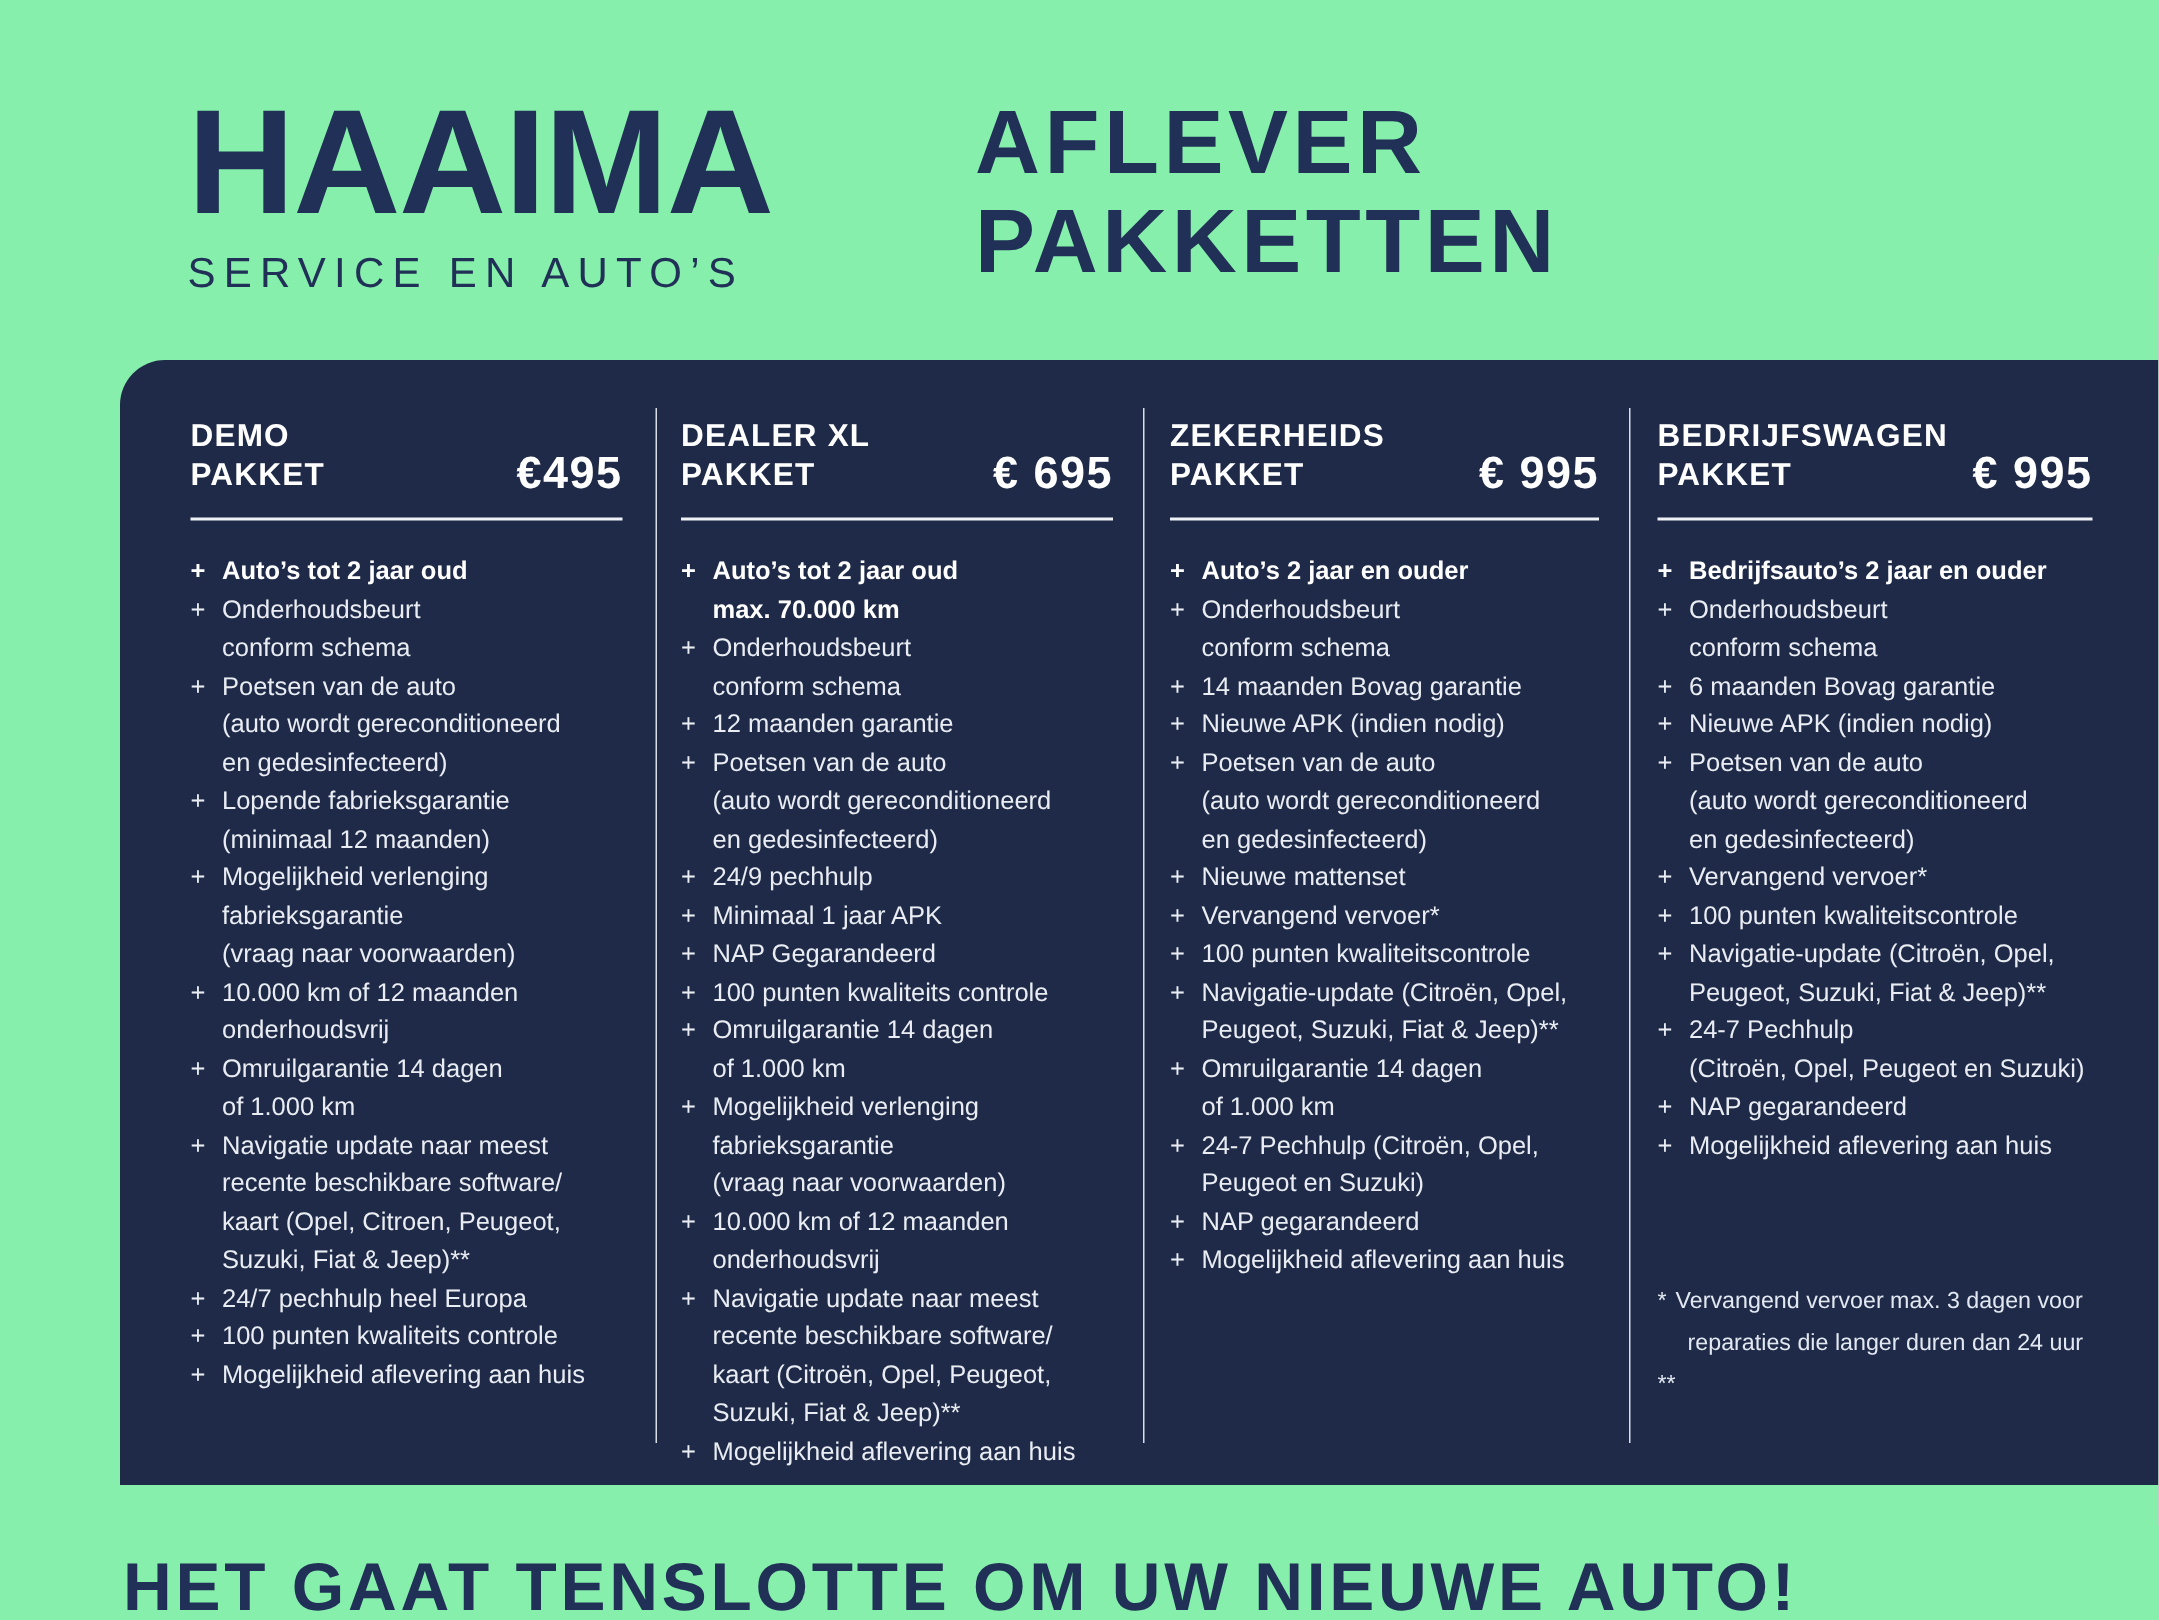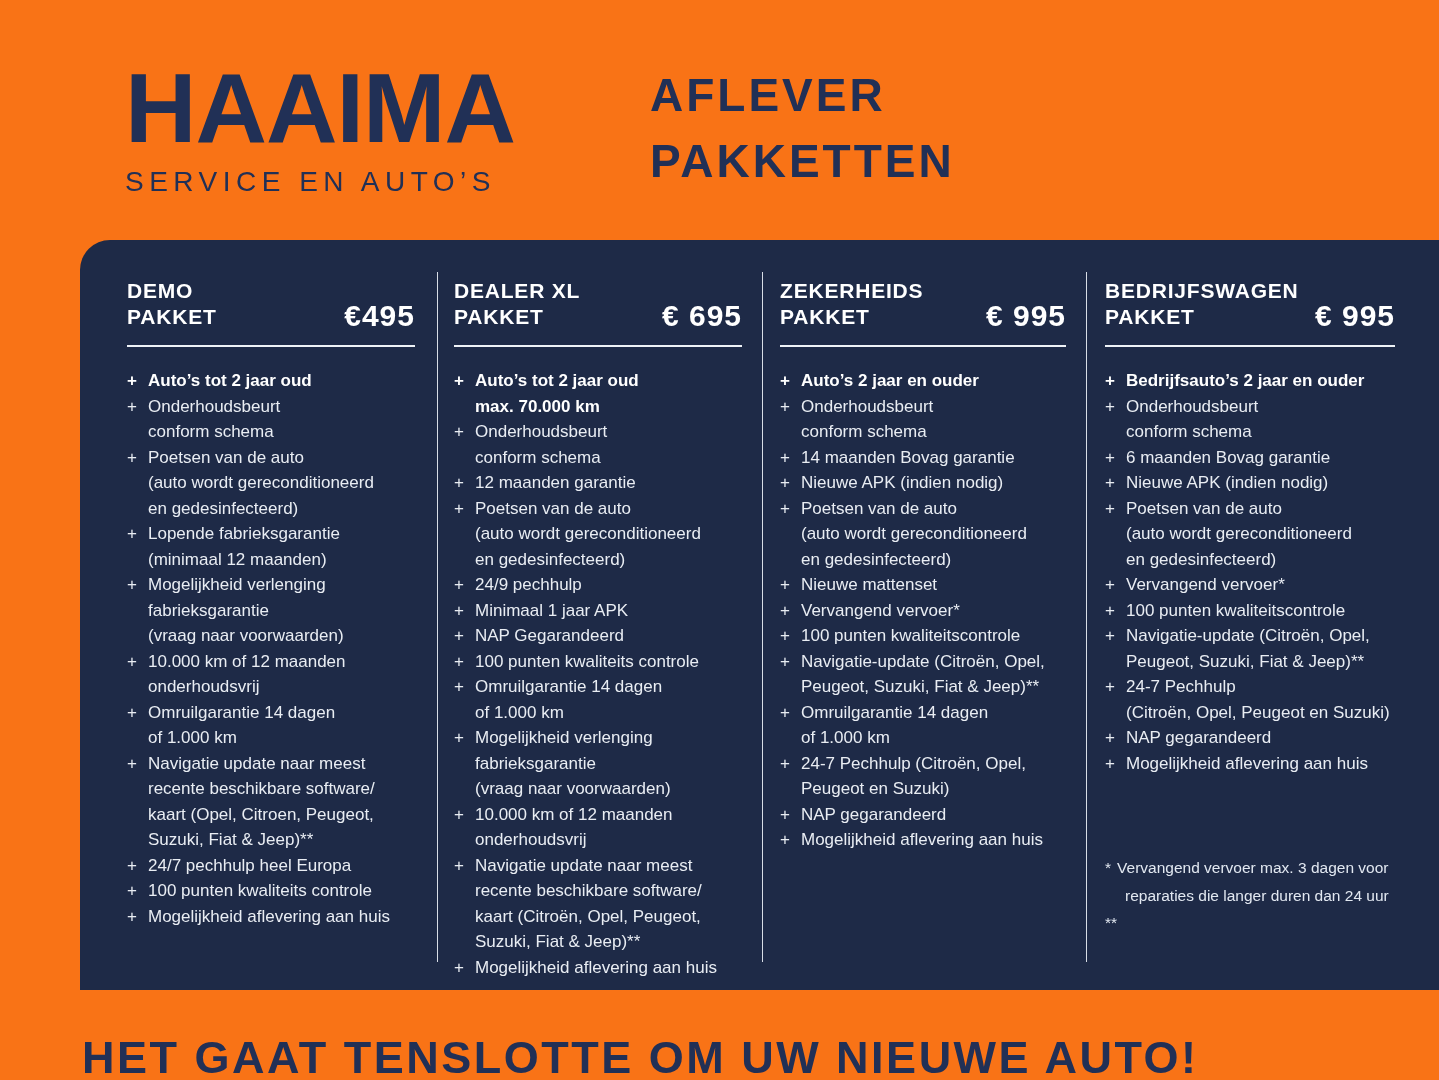--- a/index.html
+++ b/index.html
@@ -4,28 +4,28 @@
 <style>
   :root{
     --navy:#213056;
     --panel:#1e2a47;
     --light:#e9edf3;
     --white:#ffffff;
   }
   *{margin:0;padding:0;box-sizing:border-box;}
   html,body{background:#ffffff;}
   body{font-family:"Liberation Sans", sans-serif;}
-  .page{position:relative;width:1439px;height:1080px;background:#f97316;overflow:hidden;}
+  .page{position:relative;width:1439px;height:1080px;background:#86efac;overflow:hidden;}
 
   
   .brand{position:absolute;left:125px;top:58px;color:var(--navy);}
   .brand-name{font-size:99px;font-weight:bold;letter-spacing:-1px;line-height:1;}
   .brand-tagline{font-size:28px;font-weight:400;letter-spacing:5.5px;margin-top:9px;}
   .page-title{position:absolute;left:650px;top:62px;color:var(--navy);
-    font-size:46px;font-weight:bold;letter-spacing:3px;line-height:66px;}
+    font-size:60px;font-weight:bold;letter-spacing:3px;line-height:66px;}
 
   
   .panel{position:absolute;left:80px;top:240px;width:1359px;height:750px;
     background:var(--panel);border-radius:30px 0 0 0;display:flex;}
   .divider{width:1px;background:rgba(236,241,247,0.9);margin:32px 0 28px 0;}
   .col{padding-top:38px;}
   .col-0{width:357px;padding-left:47px;padding-right:22px;}
   .col-1{width:324px;padding-left:16px;padding-right:20px;}
   .col-2{width:323px;padding-left:17px;padding-right:20px;}
   .col-3{width:352px;padding-left:18px;padding-right:44px;}

